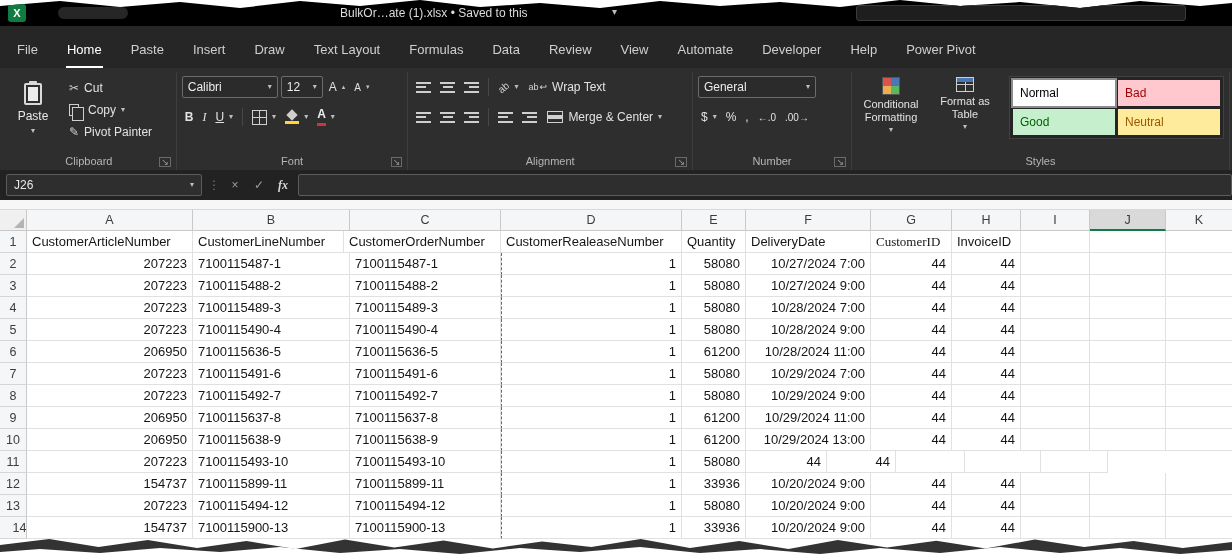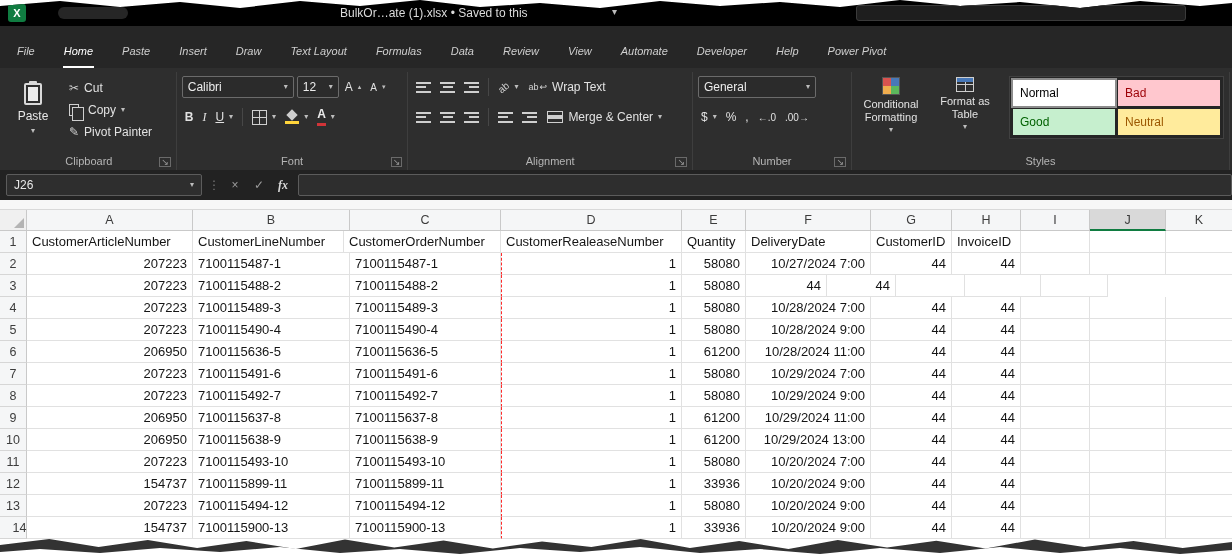--- a/index.html
+++ b/index.html
@@ -8,21 +8,21 @@
     clip-path:polygon(0px 6px,60px 1px,120px 7px,180px 2px,240px 8px,300px 1px,360px 6px,420px 0px,480px 7px,540px 3px,600px 8px,660px 1px,720px 6px,780px 2px,840px 7px,900px 0px,960px 6px,1020px 2px,1080px 8px,1140px 1px,1200px 6px,1232px 3px,1232px 550px,1180px 554px,1120px 548px,1060px 553px,1000px 547px,940px 553px,880px 548px,820px 554px,760px 549px,700px 553px,640px 547px,580px 552px,520px 548px,460px 554px,400px 549px,340px 553px,280px 547px,220px 552px,160px 548px,100px 553px,40px 549px,0px 552px);}
   
   .titlebar{position:relative;height:26px;background:#000;color:#e0e0e0;}
   .excel-logo{position:absolute;left:8px;top:4px;width:18px;height:18px;background:#107c41;border-radius:3px;color:#fff;font-weight:bold;font-size:11px;display:flex;align-items:center;justify-content:center;}
   .remnant{position:absolute;left:58px;top:7px;width:70px;height:12px;background:#262626;border-radius:6px;}
   .doc-title{position:absolute;left:340px;top:6px;font-size:12px;color:#dcdcdc;white-space:nowrap;}
   .title-chev{position:absolute;left:612px;top:6px;font-size:10px;color:#bdbdbd;}
   .search-remnant{position:absolute;right:46px;top:5px;width:330px;height:16px;background:#1e1e1e;border:1px solid #3a3a3a;border-radius:3px;}
   
   .menubar{height:42px;background:#262626;display:flex;align-items:flex-end;padding:0 16px;gap:27px;}
-  .mtab{font-size:11px;color:#cfcfcf;padding:0 1px 9px;border-bottom:2px solid transparent;cursor:default;white-space:nowrap;font-style:italic;}
+  .mtab{font-size:13px;color:#cfcfcf;padding:0 1px 9px;border-bottom:2px solid transparent;cursor:default;white-space:nowrap;}
   .mtab.active{color:#fff;border-bottom-color:#fff;}
   
   .ribbon{height:102px;background:#2e2e2e;display:flex;padding:4px 2px 0;}
   .rgroup{display:flex;flex-direction:column;border-right:1px solid #3e3e3e;padding:2px 5px 0;}
   .rbody{flex:1;display:flex;gap:6px;align-items:flex-start;}
   .rbody.col{flex-direction:column;gap:4px;}
   .frow{display:flex;align-items:center;gap:3px;height:26px;}
   .rlabel{height:19px;font-size:11px;color:#b5b5b5;display:flex;align-items:center;justify-content:center;position:relative;}
   .launcher{position:absolute;right:0;bottom:3px;font-size:9px;color:#9a9a9a;border:1px solid #6a6a6a;line-height:8px;padding:0 1px;}
   .sbtn{display:flex;align-items:center;gap:5px;font-size:12px;color:#e2e2e2;padding:2px 4px;border-radius:3px;height:20px;cursor:default;white-space:nowrap;}
@@ -150,21 +150,21 @@
       </div>
       <div class="rlabel">
         <span>Clipboard</span>
         <span class="launcher">↘</span>
       </div>
     </div>
 
     <div class="rgroup" style="width:236px">
       <div class="rbody col">
         <div class="frow">
-          <div class="combo" style="width:112px">
+          <div class="combo" style="width:96px">
             <span>Calibri</span>
             <span class="chev">▾</span>
           </div>
           <div class="combo" style="width:42px">
             <span>12</span>
             <span class="chev">▾</span>
           </div>
           <div class="sbtn ic">
             <span>A</span>
               <span class="tiny">▴</span>
@@ -369,21 +369,21 @@
         <div class="ch" style="width: 67px;">K</div>
       </div>
       <div class="grow">
         <div class="rh" style="width: 27px;">1</div>
         <div class="cell al" style="width: 166px;">CustomerArticleNumber</div>
         <div class="cell al" style="width: 151px;">CustomerLineNumber</div>
         <div class="cell al" style="width: 157px;">CustomerOrderNumber</div>
         <div class="cell al" style="width: 181px;">CustomerRealeaseNumber</div>
         <div class="cell al" style="width: 64px;">Quantity</div>
         <div class="cell al" style="width: 125px;">DeliveryDate</div>
-        <div class="cell al" style="width: 81px;">CustomerID</div>
+        <div class="cell al" style="width: 81px; font-family: Liberation Serif, serif;">CustomerID</div>
         <div class="cell al" style="width: 69px;">InvoiceID</div>
         <div class="cell al" style="width: 69px;"></div>
         <div class="cell al" style="width: 76px;"></div>
         <div class="cell al" style="width: 67px;"></div>
       </div>
       <div class="grow">
         <div class="rh" style="width: 27px;">2</div>
         <div class="cell ar" style="width: 166px;">207223</div>
         <div class="cell al" style="width: 157px;">7100115487-1</div>
         <div class="cell al" style="width: 151px;">7100115487-1</div>
@@ -396,20 +396,21 @@
         <div class="cell al" style="width: 76px;"></div>
         <div class="cell al" style="width: 67px;"></div>
       </div>
       <div class="grow">
         <div class="rh" style="width: 27px;">3</div>
         <div class="cell ar" style="width: 166px;">207223</div>
         <div class="cell al" style="width: 157px;">7100115488-2</div>
         <div class="cell al" style="width: 151px;">7100115488-2</div>
         <div class="cell ar break-left" style="width: 181px;">1</div>
         <div class="cell ar" style="width: 64px;">58080</div>
+        <div class="cell ar" style="width: 125px;">10/27/2024 9:00</div>
         <div class="cell ar" style="width: 81px;">44</div>
         <div class="cell ar" style="width: 69px;">44</div>
         <div class="cell al" style="width: 69px;"></div>
         <div class="cell al" style="width: 76px;"></div>
         <div class="cell al" style="width: 67px;"></div>
       </div>
       <div class="grow">
         <div class="rh" style="width: 27px;">4</div>
         <div class="cell ar" style="width: 166px;">207223</div>
         <div class="cell al" style="width: 157px;">7100115489-3</div>
@@ -507,21 +508,20 @@
         <div class="cell al" style="width: 76px;"></div>
         <div class="cell al" style="width: 67px;"></div>
       </div>
       <div class="grow">
         <div class="rh" style="width: 27px;">11</div>
         <div class="cell ar" style="width: 166px;">207223</div>
         <div class="cell al" style="width: 157px;">7100115493-10</div>
         <div class="cell al" style="width: 151px;">7100115493-10</div>
         <div class="cell ar break-left" style="width: 181px;">1</div>
         <div class="cell ar" style="width: 64px;">58080</div>
-        <div class="cell ar" style="width: 125px;">10/20/2024 7:00</div>
         <div class="cell ar" style="width: 81px;">44</div>
         <div class="cell ar" style="width: 69px;">44</div>
         <div class="cell al" style="width: 69px;"></div>
         <div class="cell al" style="width: 76px;"></div>
         <div class="cell al" style="width: 67px;"></div>
       </div>
       <div class="grow">
         <div class="rh" style="width: 27px;">12</div>
         <div class="cell ar" style="width: 166px;">154737</div>
         <div class="cell al" style="width: 157px;">7100115899-11</div>

